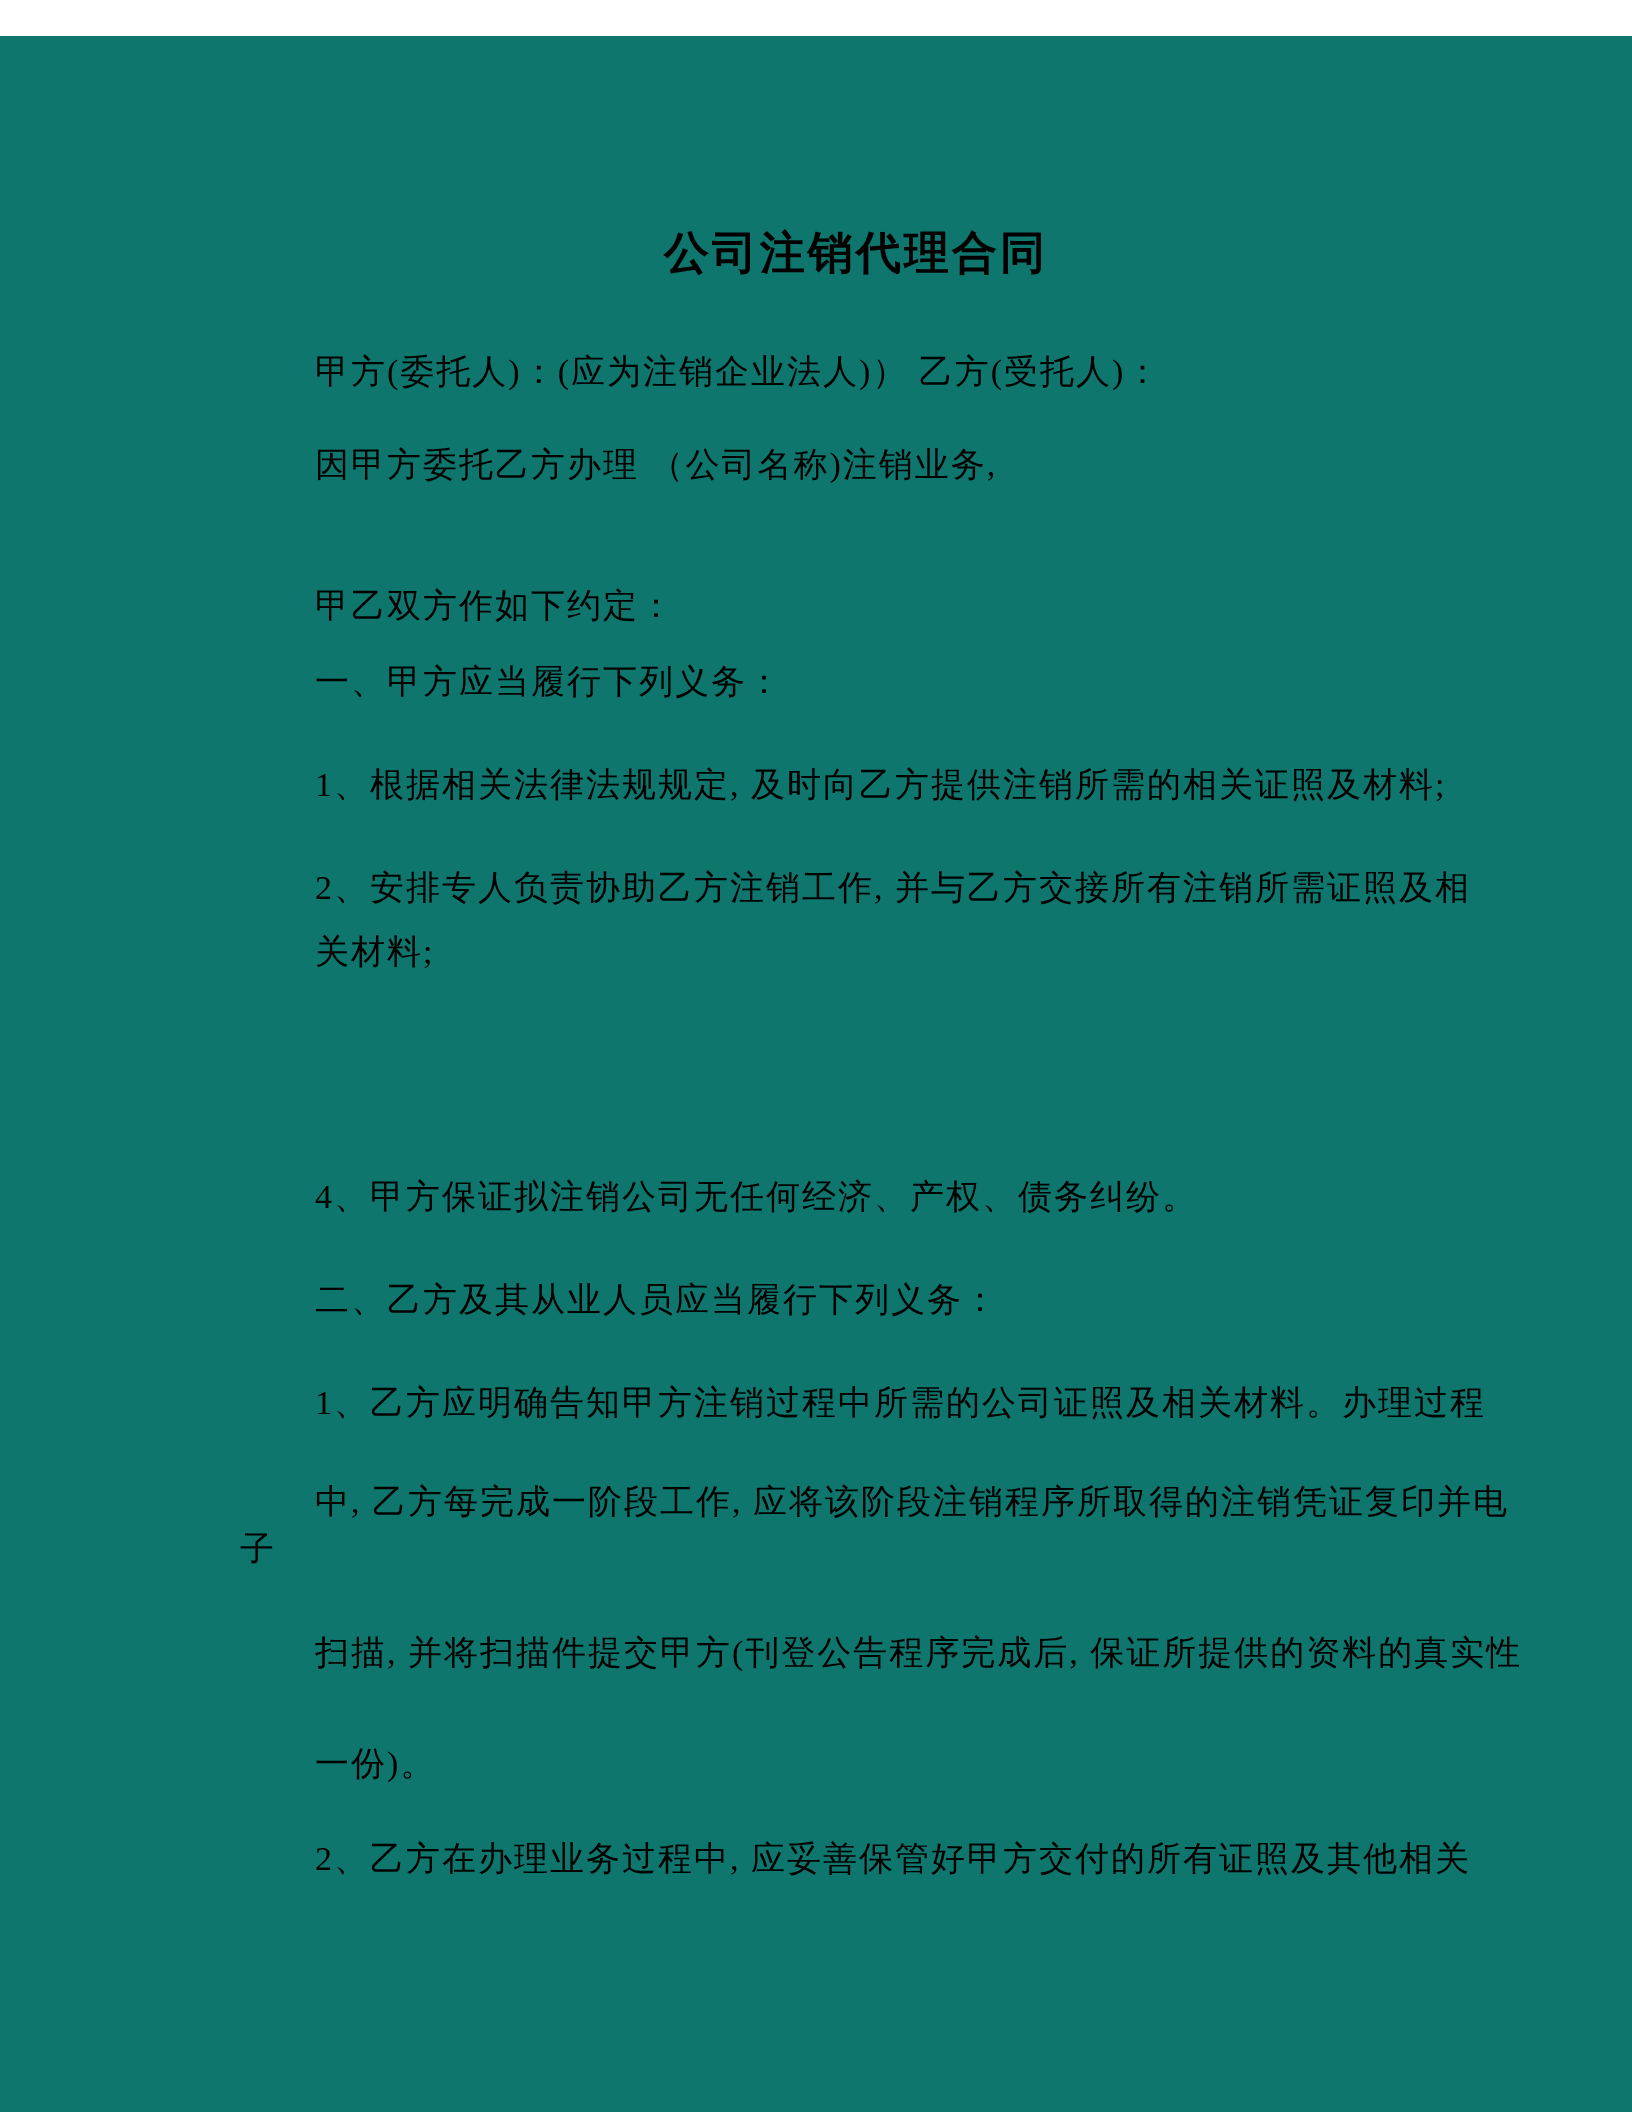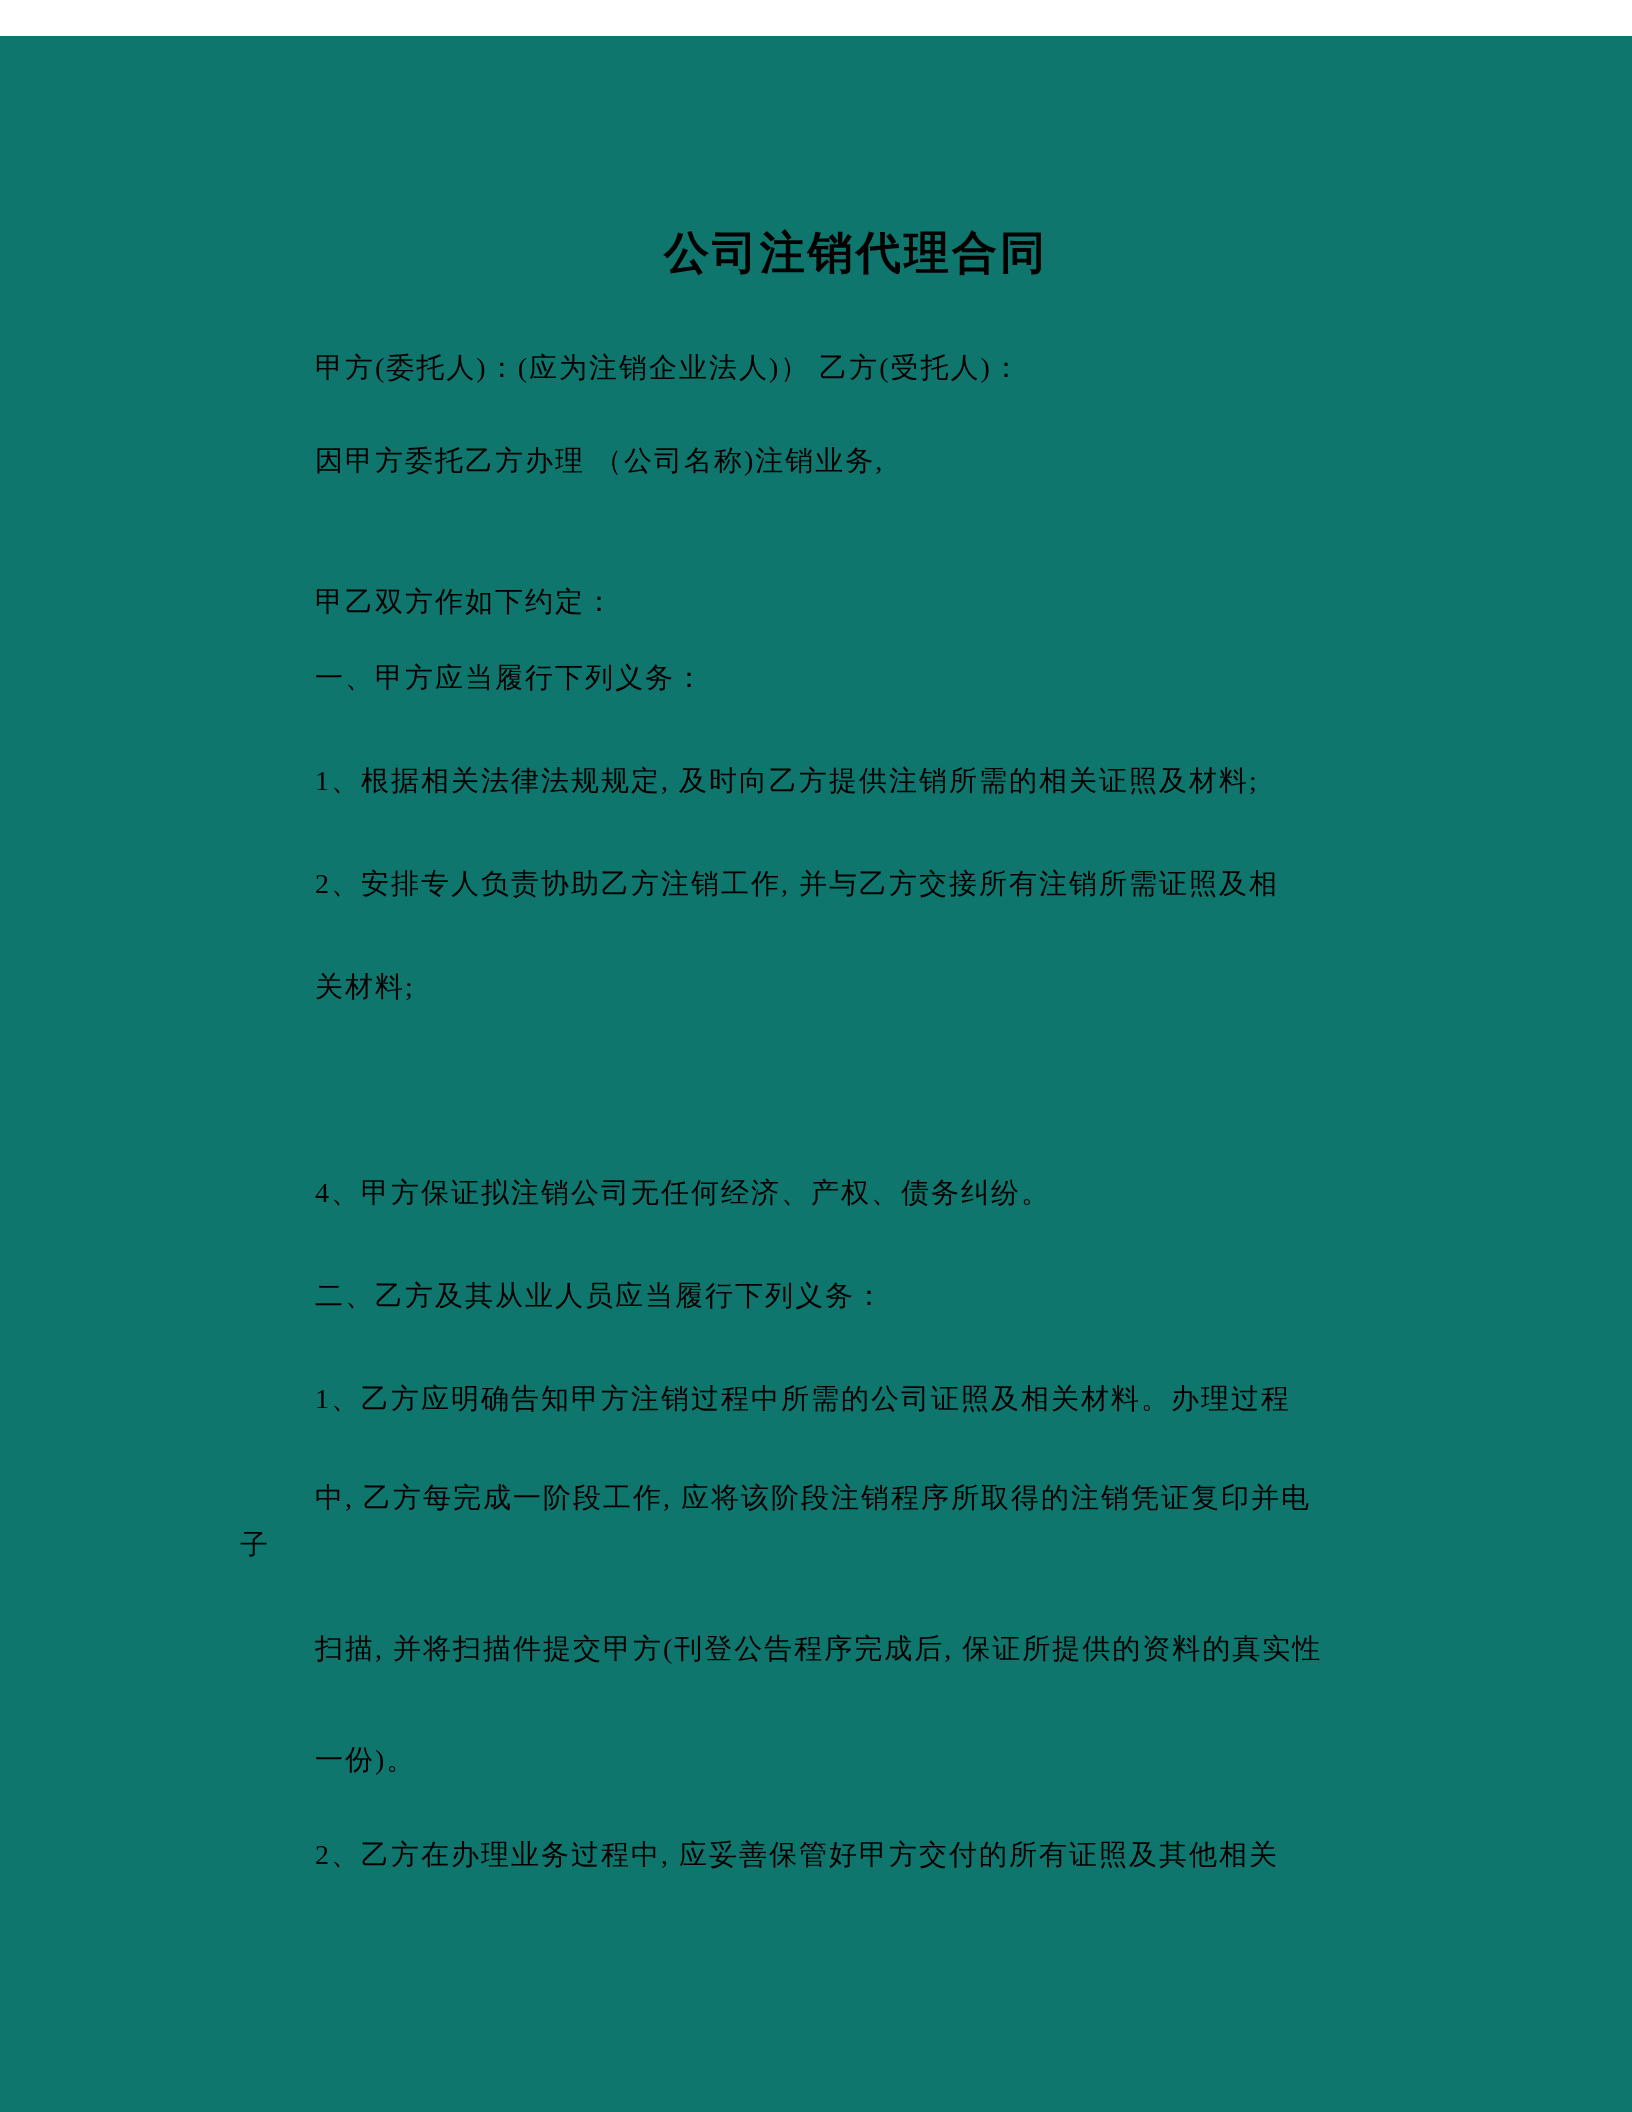--- a/index.html
+++ b/index.html
@@ -25,21 +25,21 @@
     text-align: center;
     font-size: 45px;
     font-weight: bold;
     letter-spacing: 3px;
     white-space: pre;
     line-height: 1.15;
   }
   .doc-line {
     position: absolute;
     left: 315px;
-    font-size: 28px;
+    font-size: 34px;
     letter-spacing: 2px;
     white-space: pre;
     line-height: 1.15;
   }
   .doc-line.outdent {
     left: 240px;
   }
 </style>
 </head>
 <body>
@@ -53,21 +53,21 @@
   <div class="doc-line" style="top:409px">因甲方委托乙方办理 （公司名称)注销业务,</div>
 
   <div class="doc-line" style="top:550px">甲乙双方作如下约定：</div>
 
   <div class="doc-line" style="top:626px">一、甲方应当履行下列义务：</div>
 
   <div class="doc-line" style="top:729px">1、根据相关法律法规规定, 及时向乙方提供注销所需的相关证照及材料;</div>
 
   <div class="doc-line" style="top:832px">2、安排专人负责协助乙方注销工作, 并与乙方交接所有注销所需证照及相</div>
 
-  <div class="doc-line" style="top:935px">关材料;</div>
+  <div class="doc-line" style="top:896px">关材料;</div>
 
 
   <div class="doc-line" style="top:1141px">4、甲方保证拟注销公司无任何经济、产权、债务纠纷。</div>
 
   <div class="doc-line" style="top:1244px">二、乙方及其从业人员应当履行下列义务：</div>
 
   <div class="doc-line" style="top:1347px">1、乙方应明确告知甲方注销过程中所需的公司证照及相关材料。办理过程</div>
 
   <div class="doc-line" style="top:1446px">中, 乙方每完成一阶段工作, 应将该阶段注销程序所取得的注销凭证复印并电</div>
 

